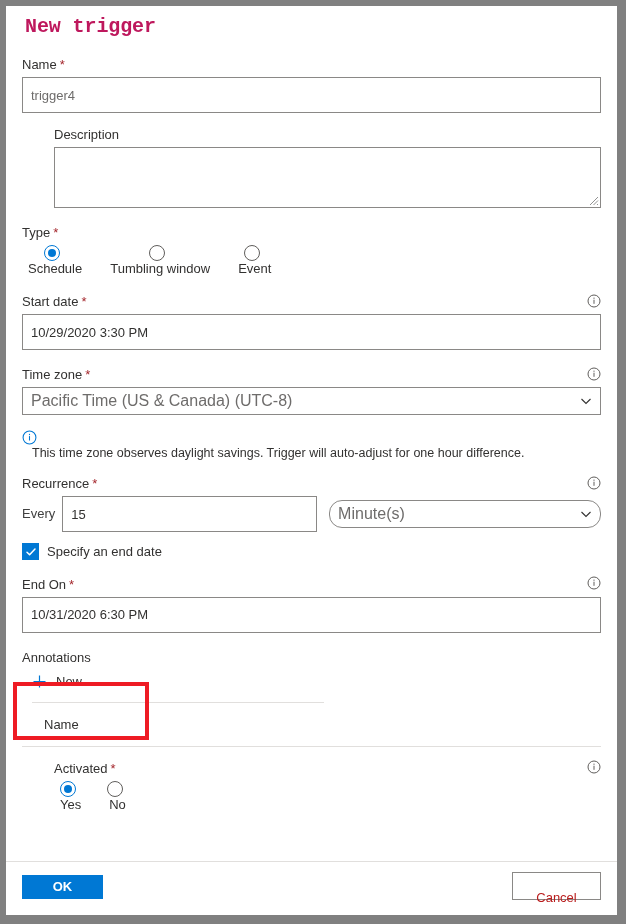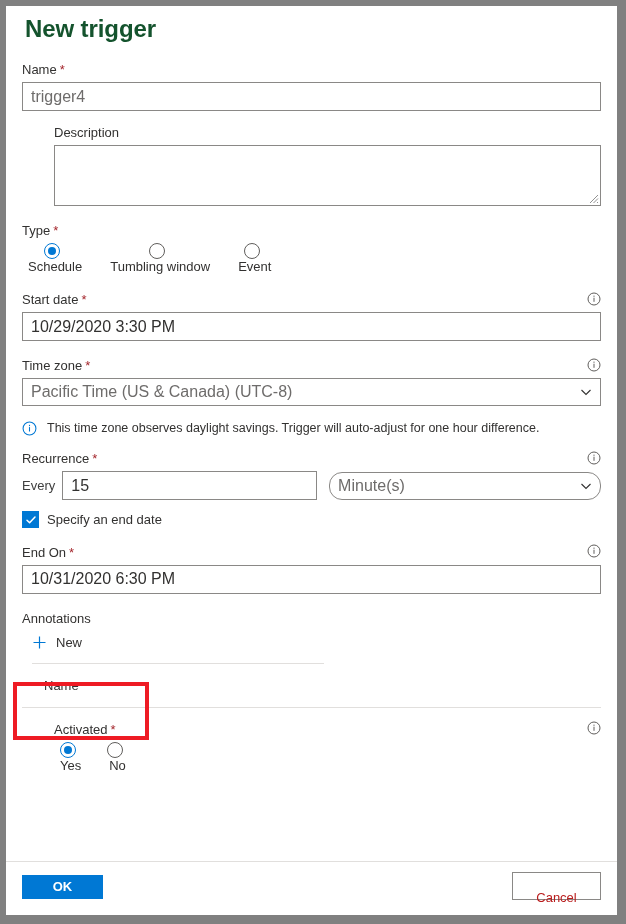--- a/index.html
+++ b/index.html
@@ -37,26 +37,27 @@
   .content {
     position: absolute;
     left: 0; top: 0;
     width: 611px;
     height: 856px;
     padding: 0 16px 0 16px;
     overflow: hidden;
   }
 
   .page-title {
-    font-size: 24px;
+    font-size: 20px;
     font-weight: 600;
-    color: #14532d;
+    color: #be185d;
     letter-spacing: -0.1px;
     margin: 9px 0 0 3px;
     padding: 0;
+    font-family: Liberation Mono, monospace;
   }
 
   .field { position: relative; }
 
   .label-row {
     position: relative;
     display: flex;
     align-items: center;
     margin-bottom: 4px;
   }
@@ -78,25 +79,25 @@
     width: 15px;
     height: 15px;
     display: inline-flex;
     align-items: center;
     justify-content: center;
   }
   .info-icon svg { display: block; }
 
   .textbox {
     width: 100%;
-    height: 29px;
+    height: 36px;
     border: 1px solid #8a8886;
     background: #ffffff;
     font-family: "Liberation Sans", sans-serif;
-    font-size: 16px;
+    font-size: 13px;
     color: #323130;
     padding: 0 8px;
     line-height: 26px;
     outline: none;
     display: block;
   }
   .textbox.muted { color: #6e6c6b; }
 
   .textarea-wrap { position: relative; }
   .textarea {
@@ -210,20 +211,21 @@
     transform: translateY(-50%);
     width: 12px; height: 12px;
     pointer-events: none;
   }
 
   
   .info-banner {
     display: flex;
     align-items: flex-start;
     margin-top: 14px;
+    flex-direction: column;
   }
   .info-banner .bi {
     width: 15px; height: 15px;
     flex: 0 0 auto;
     margin-top: 1px;
   }
   .info-banner .bt {
     font-size: 12.5px;
     color: #323130;
     margin-left: 10px;

